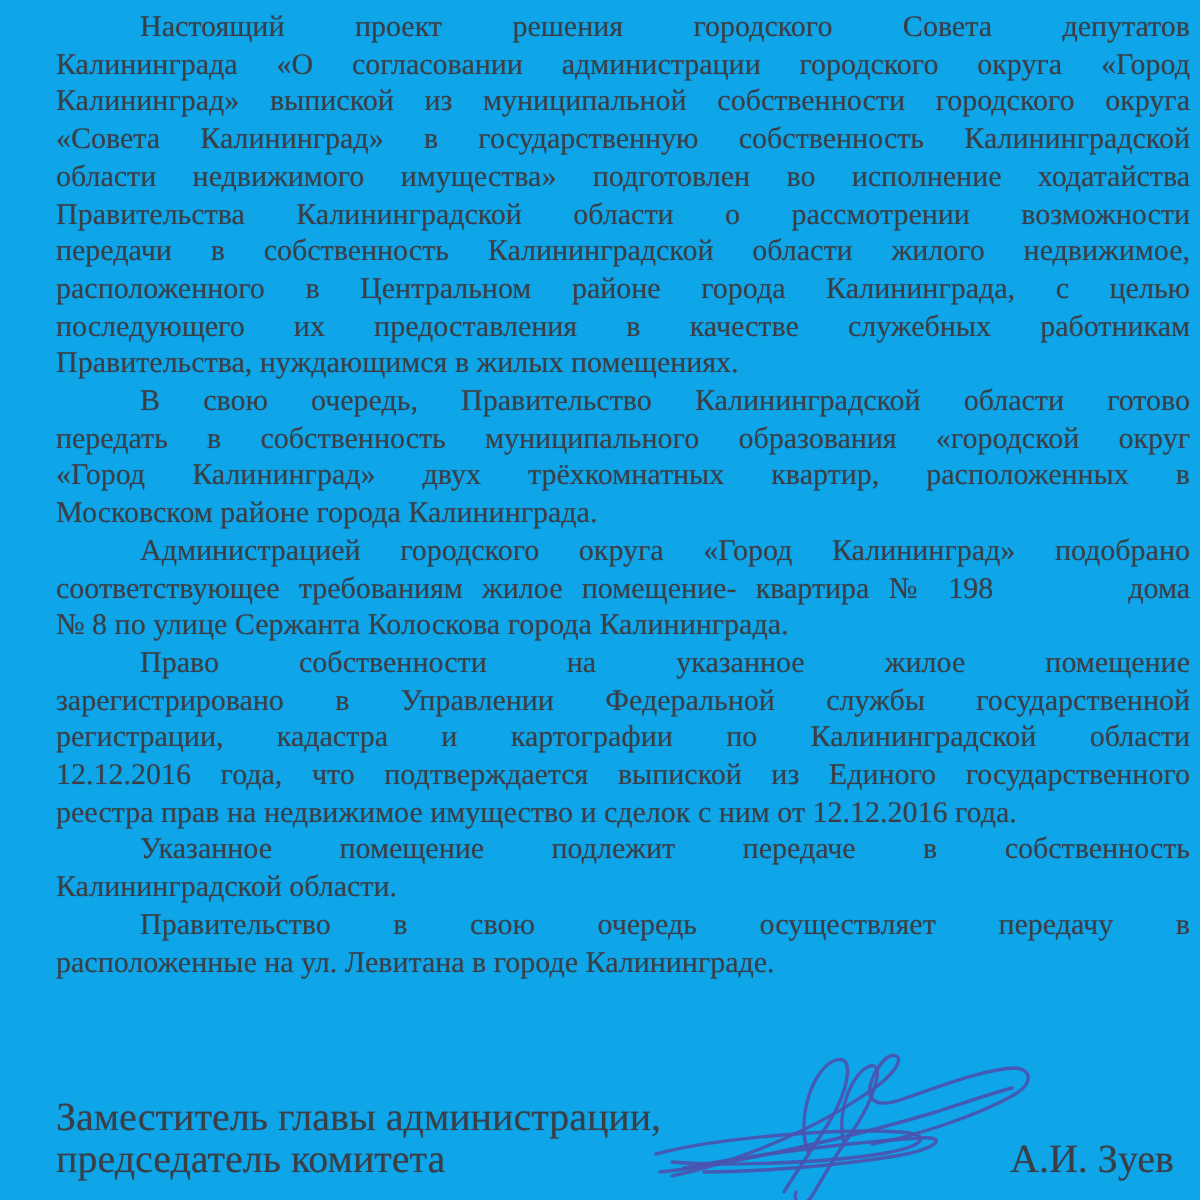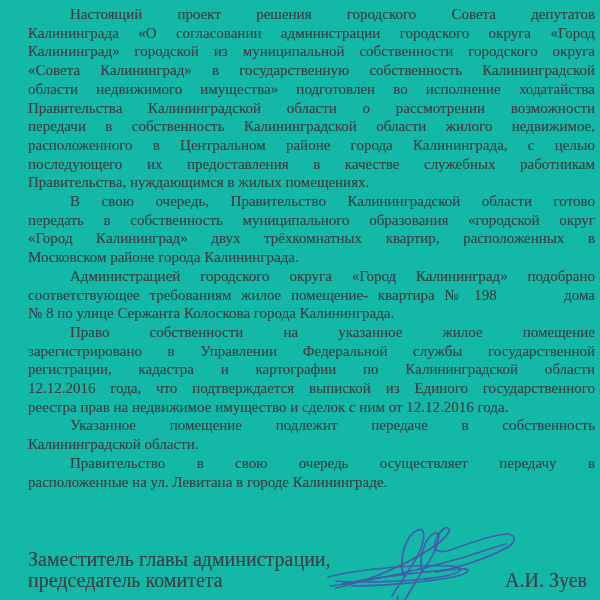--- a/index.html
+++ b/index.html
@@ -1,21 +1,21 @@
 <!DOCTYPE html>
 <html><head>
 <meta charset="utf-8">
 <style>
   html,body{margin:0;padding:0;}
   body{width:600px;height:600px;background:#ffffff;overflow:hidden;}
   .page{
     position:relative;width:600px;height:600px;
     font-family:"Liberation Serif", serif;
     color:#3a3f46;
-    background:#14b8a6;
+    background:#0ea5e9;
   }
   .text-block{position:absolute;left:28px;right:5px;top:5px;}
   .line{
     font-size:15px;
     line-height:18.7px;
     text-align:justify;
     text-align-last:justify;
     text-shadow:0 0 .5px rgba(58,63,70,.45);
   }
   .line.first{text-indent:42px;}
@@ -33,21 +33,21 @@
   }
 </style>
 </head>
 <body style="background: rgb(255, 255, 255);">
 
 <div class="page" style="color: rgb(58, 63, 70);">
 
   <div class="text-block" id="paragraphs">
       <div class="line first">Настоящий проект решения городского Совета депутатов</div>
       <div class="line">Калининграда «О согласовании администрации городского округа «Город</div>
-      <div class="line">Калининград» городской из муниципальной собственности городского округа</div>
+      <div class="line">Калининград» выпиской из муниципальной собственности городского округа</div>
       <div class="line">«Совета Калининград» в государственную собственность Калининградской</div>
       <div class="line">области недвижимого имущества» подготовлен во исполнение ходатайства</div>
       <div class="line">Правительства Калининградской области о рассмотрении возможности</div>
       <div class="line">передачи в собственность Калининградской области жилого недвижимое,</div>
       <div class="line">расположенного в Центральном районе города Калининграда, с целью</div>
       <div class="line">последующего их предоставления в качестве служебных работникам</div>
       <div class="line plast">Правительства, нуждающимся в жилых помещениях.</div>
       <div class="line first">В свою очередь, Правительство Калининградской области готово</div>
       <div class="line">передать в собственность муниципального образования «городской округ</div>
       <div class="line">«Город Калининград» двух трёхкомнатных квартир, расположенных в</div>

